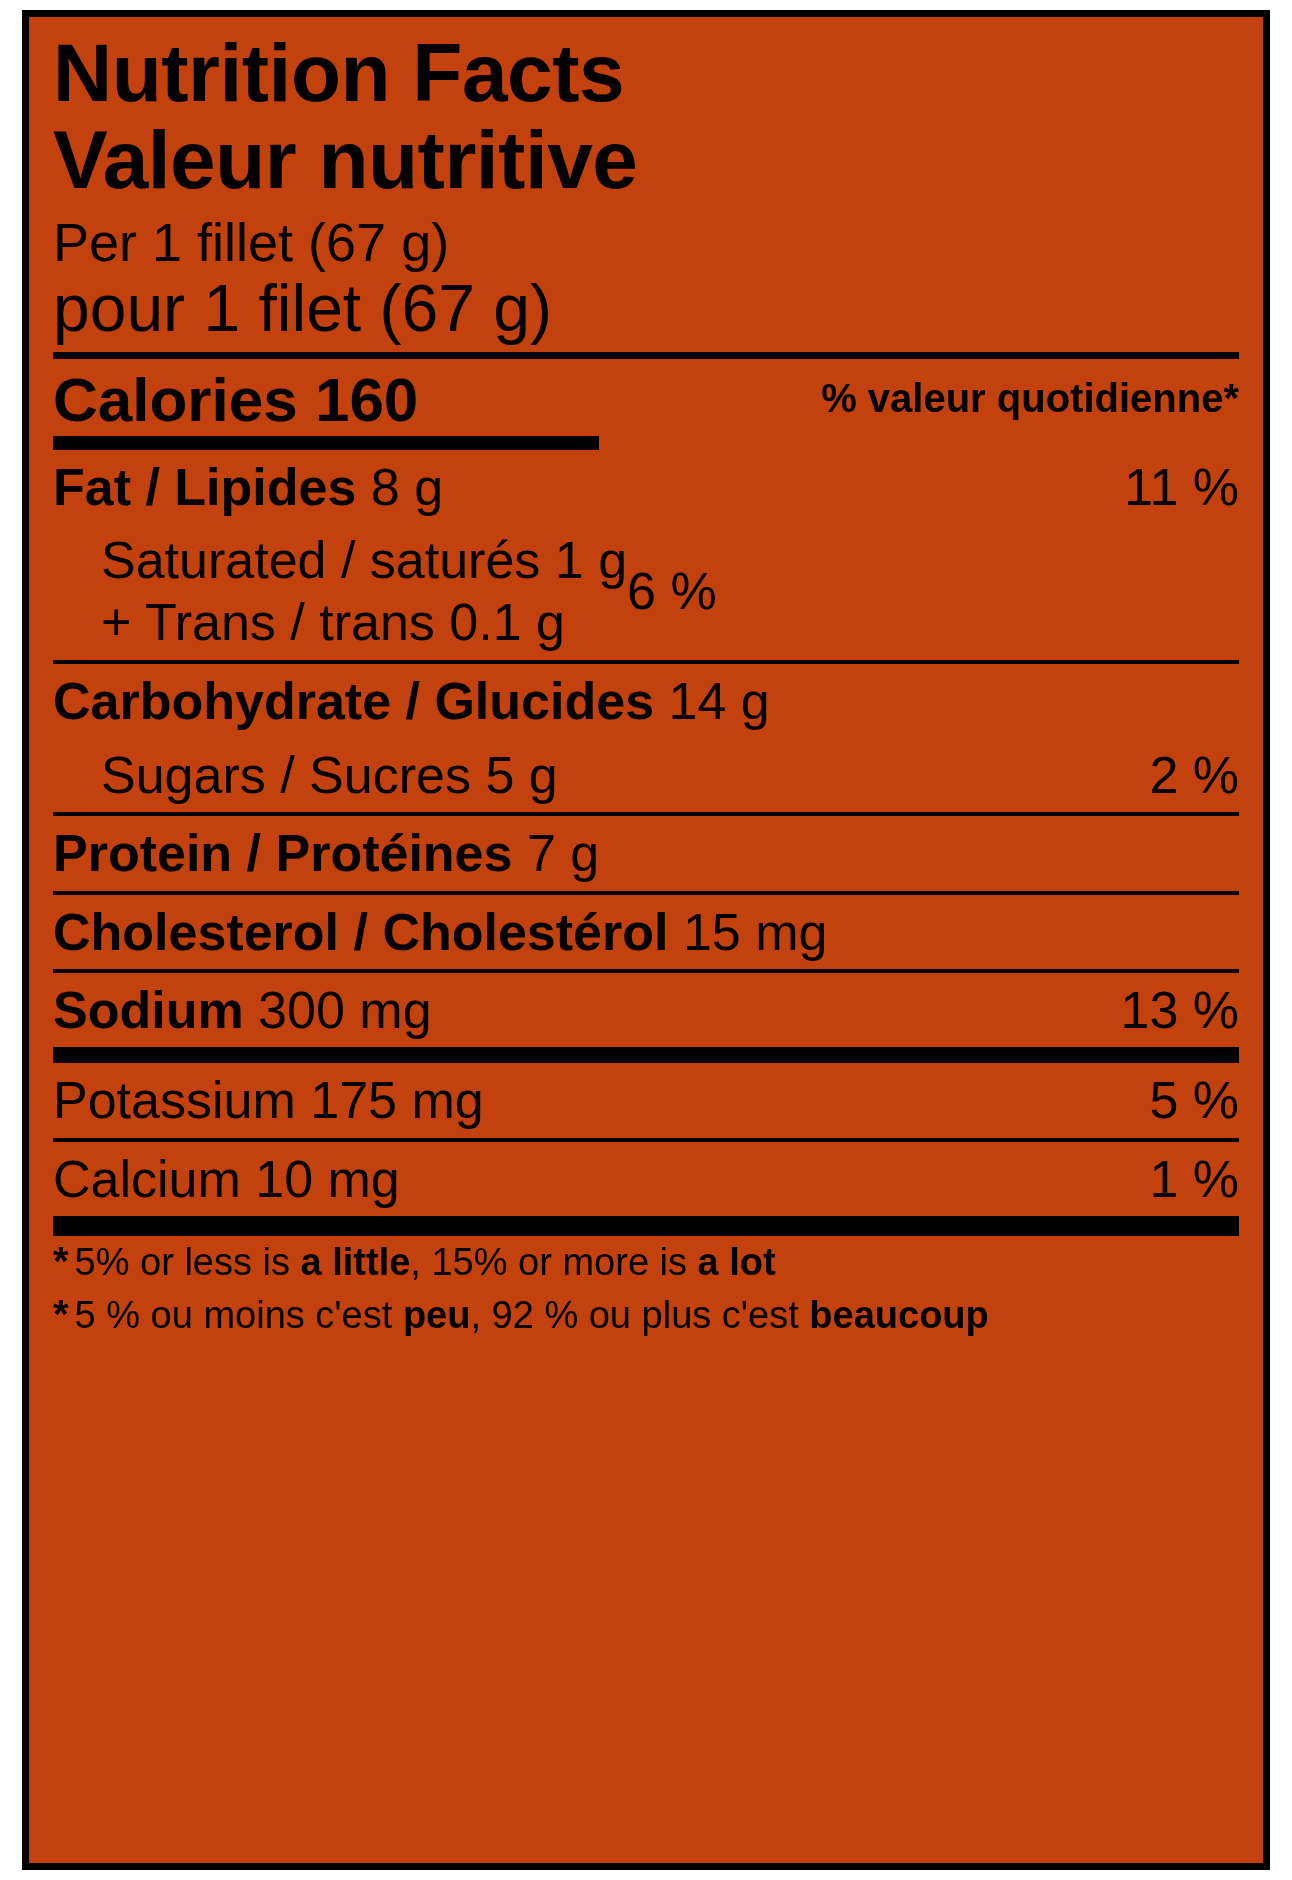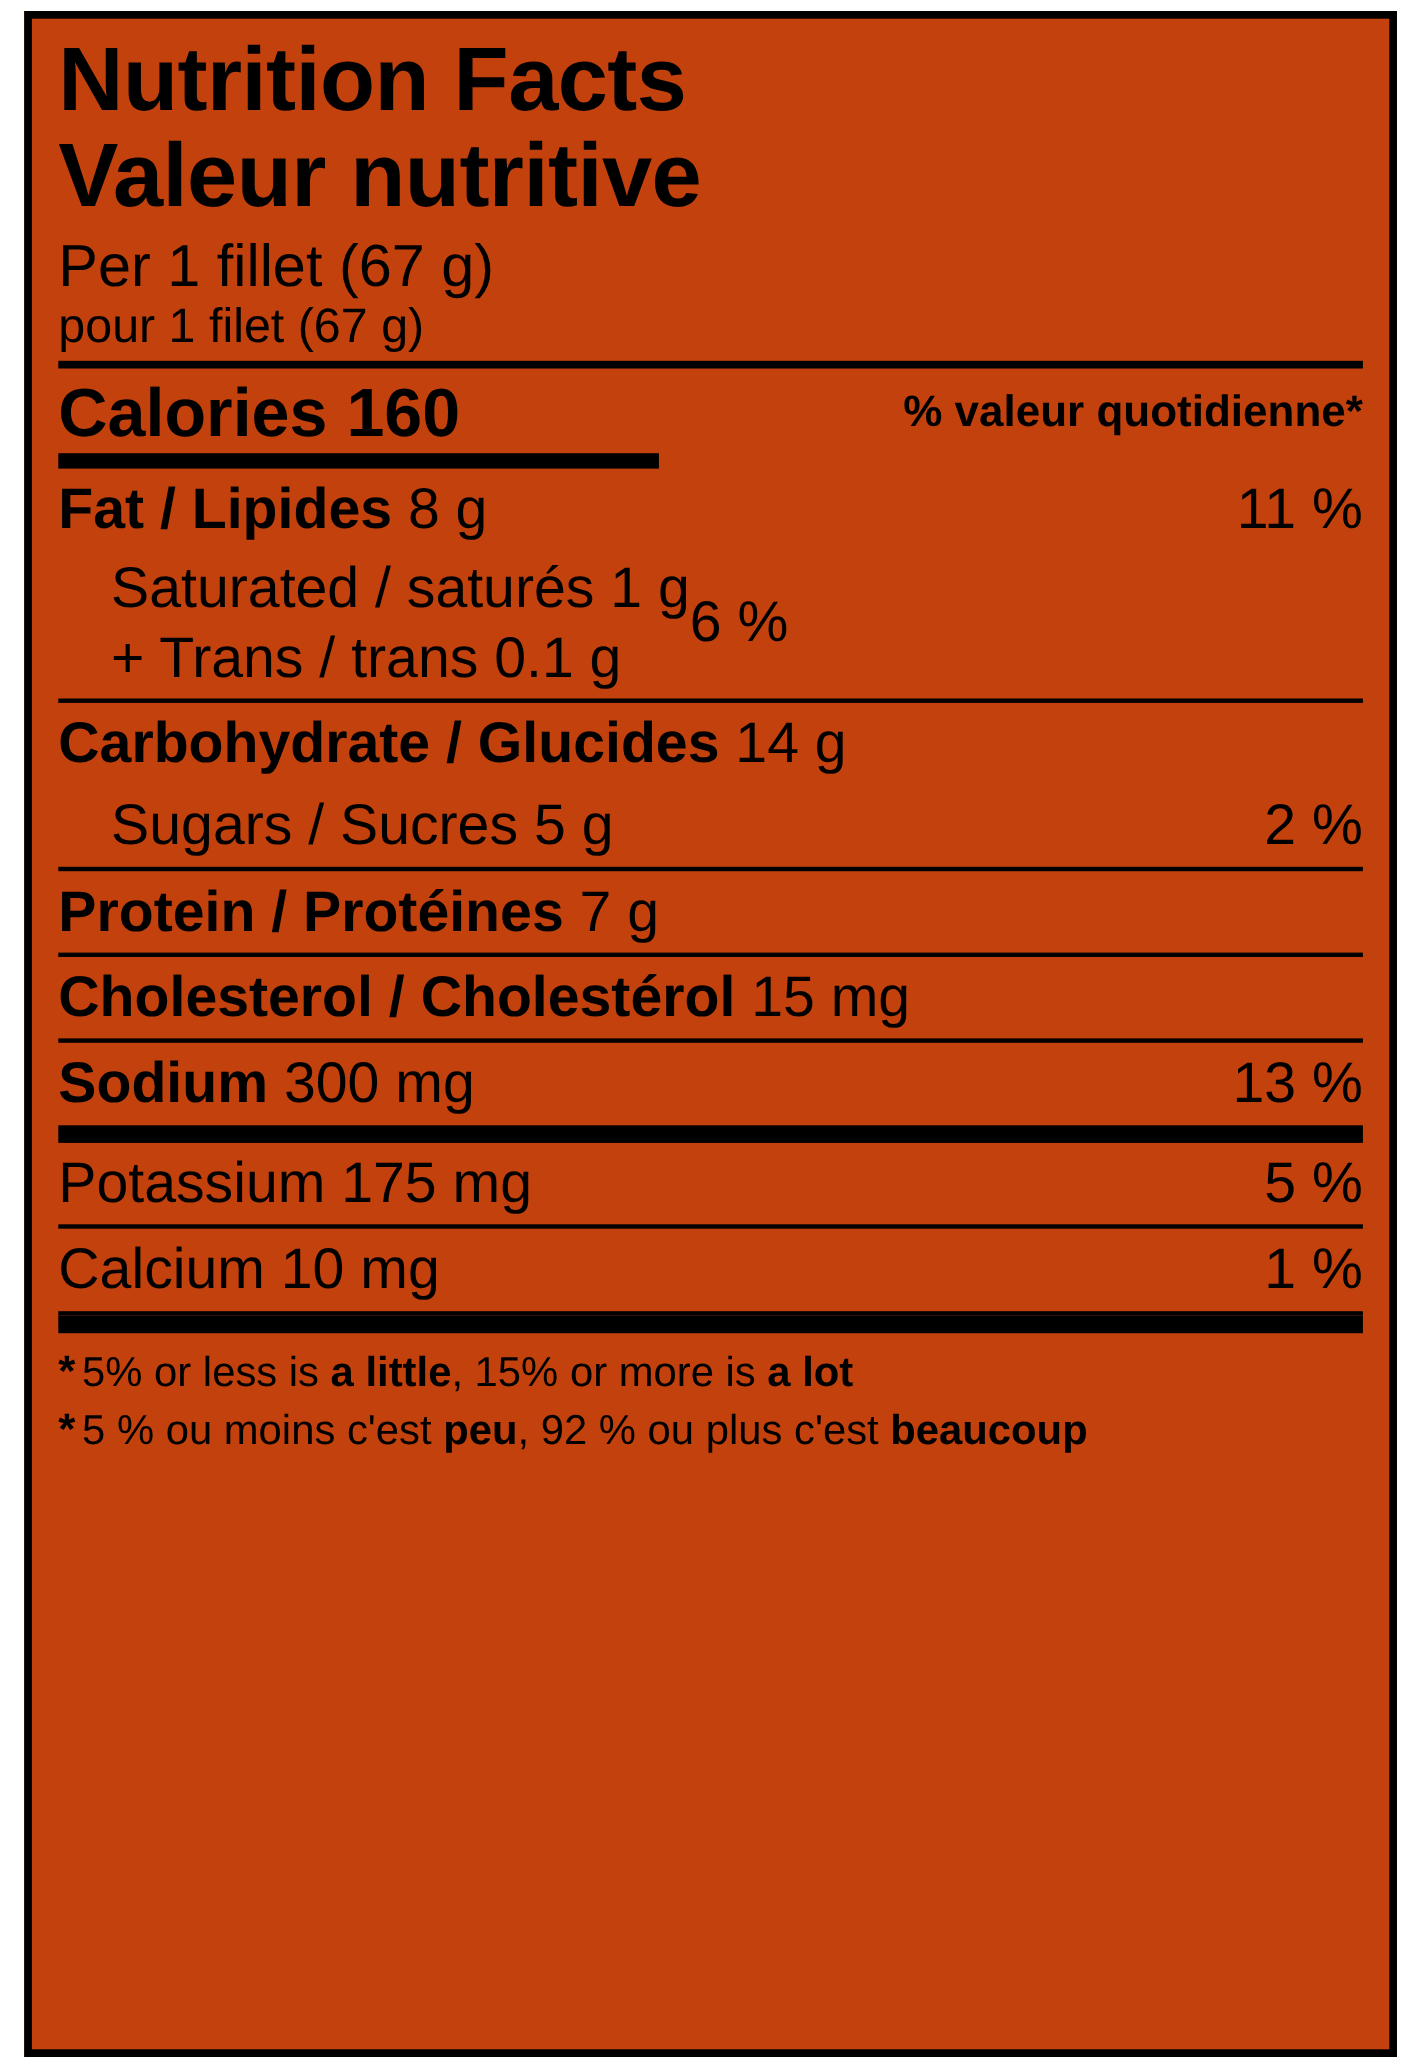--- a/index.html
+++ b/index.html
@@ -44,21 +44,21 @@
     white-space: nowrap;
     margin-top: 2px;
   }
   .serving {
     font-size: 54px;
     line-height: 1.12;
     margin-top: 10px;
     white-space: nowrap;
   }
   .serving2 {
-    font-size: 44px;
+    font-size: 66px;
     line-height: 1.12;
     white-space: nowrap;
     margin-bottom: 6px;
   }
   
   .rule-thin {
     height: 4px;
     background: #000;
     width: 100%;
   }
@@ -143,21 +143,21 @@
   .two-line-row {
     display: flex;
     align-items: center;
     justify-content: flex-start;
     padding: 4px 0 6px 0;
   }
   
   .foot {
     font-size: 38px;
     line-height: 1.28;
-    padding-top: 10px;
+    padding-top: 0;
     white-space: nowrap;
   }
   .foot b { font-weight: bold; }
   .star {
     font-size: 40px;
     font-weight: bold;
     padding-right: 6px;
   }
 </style>
 </head>

